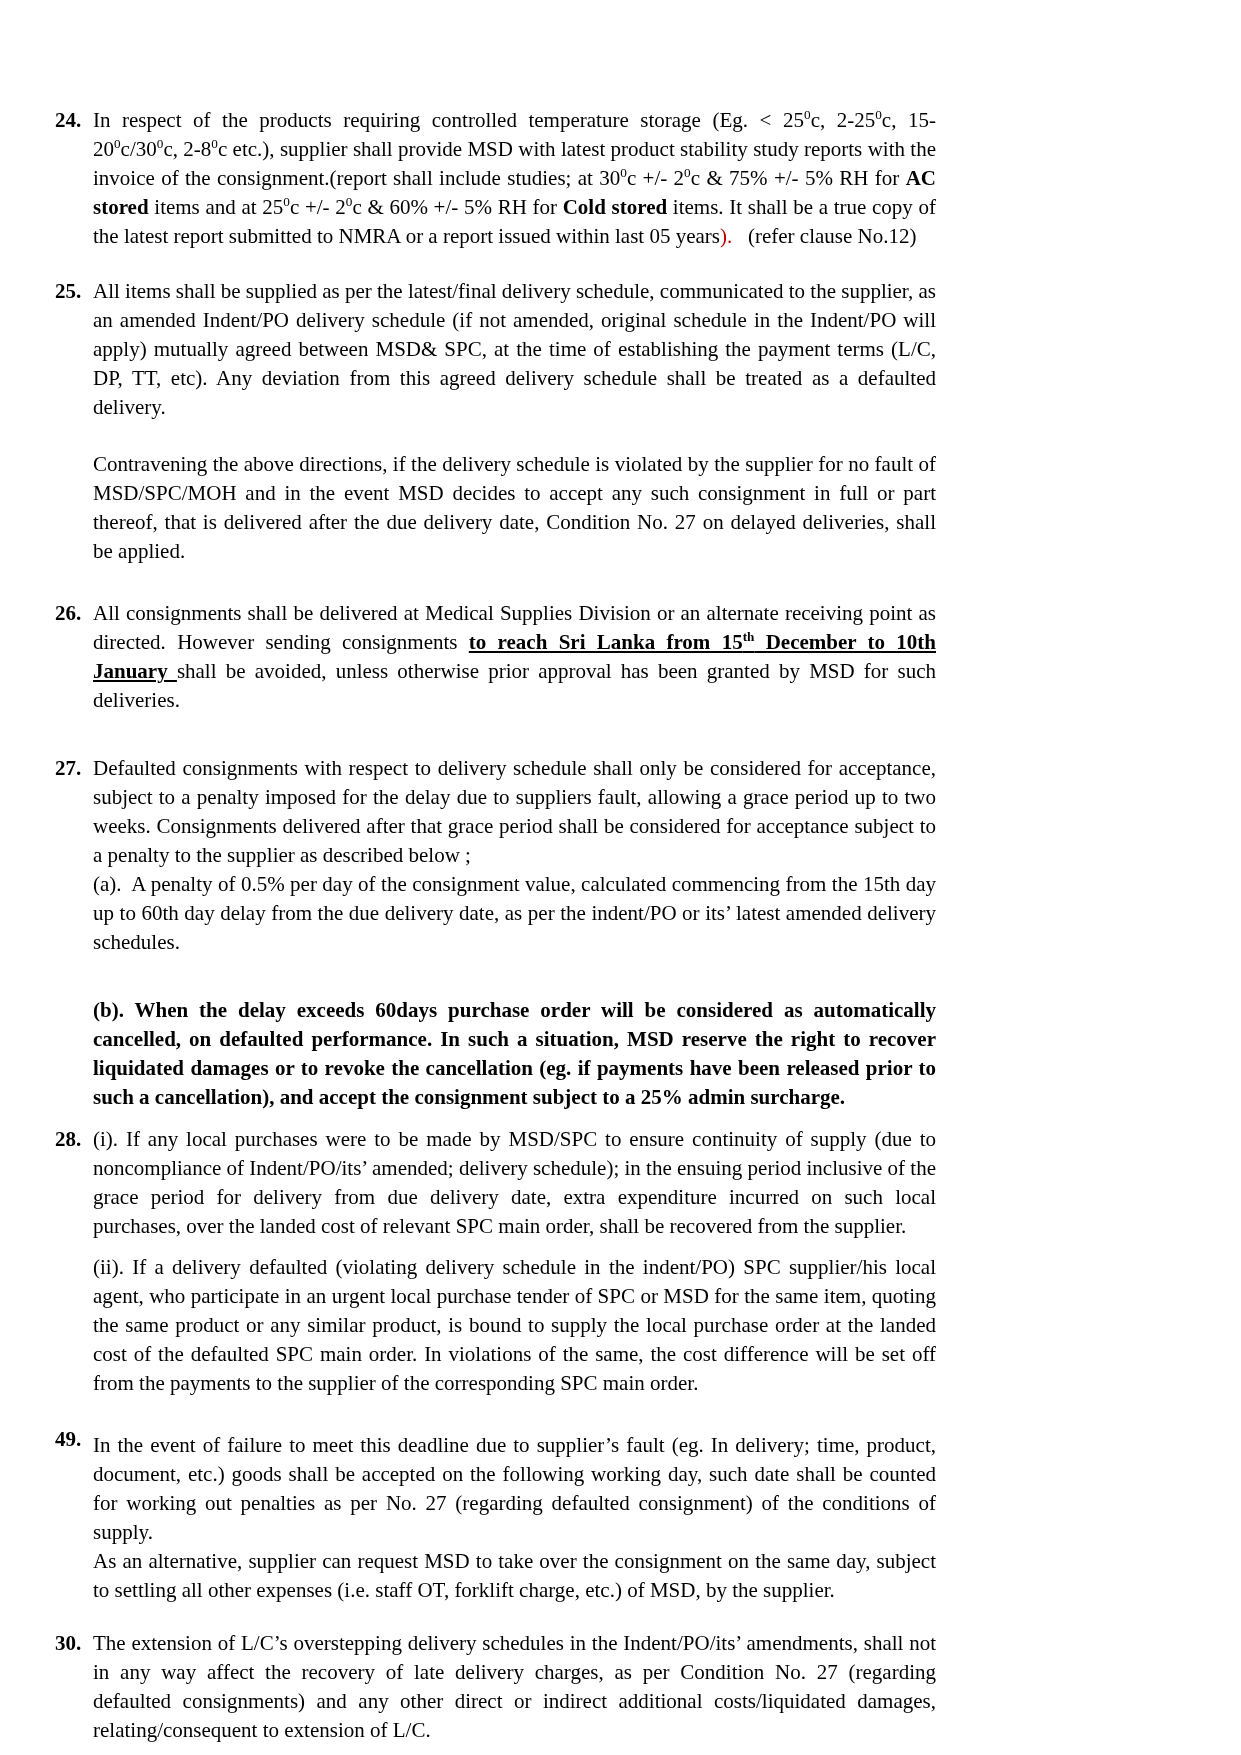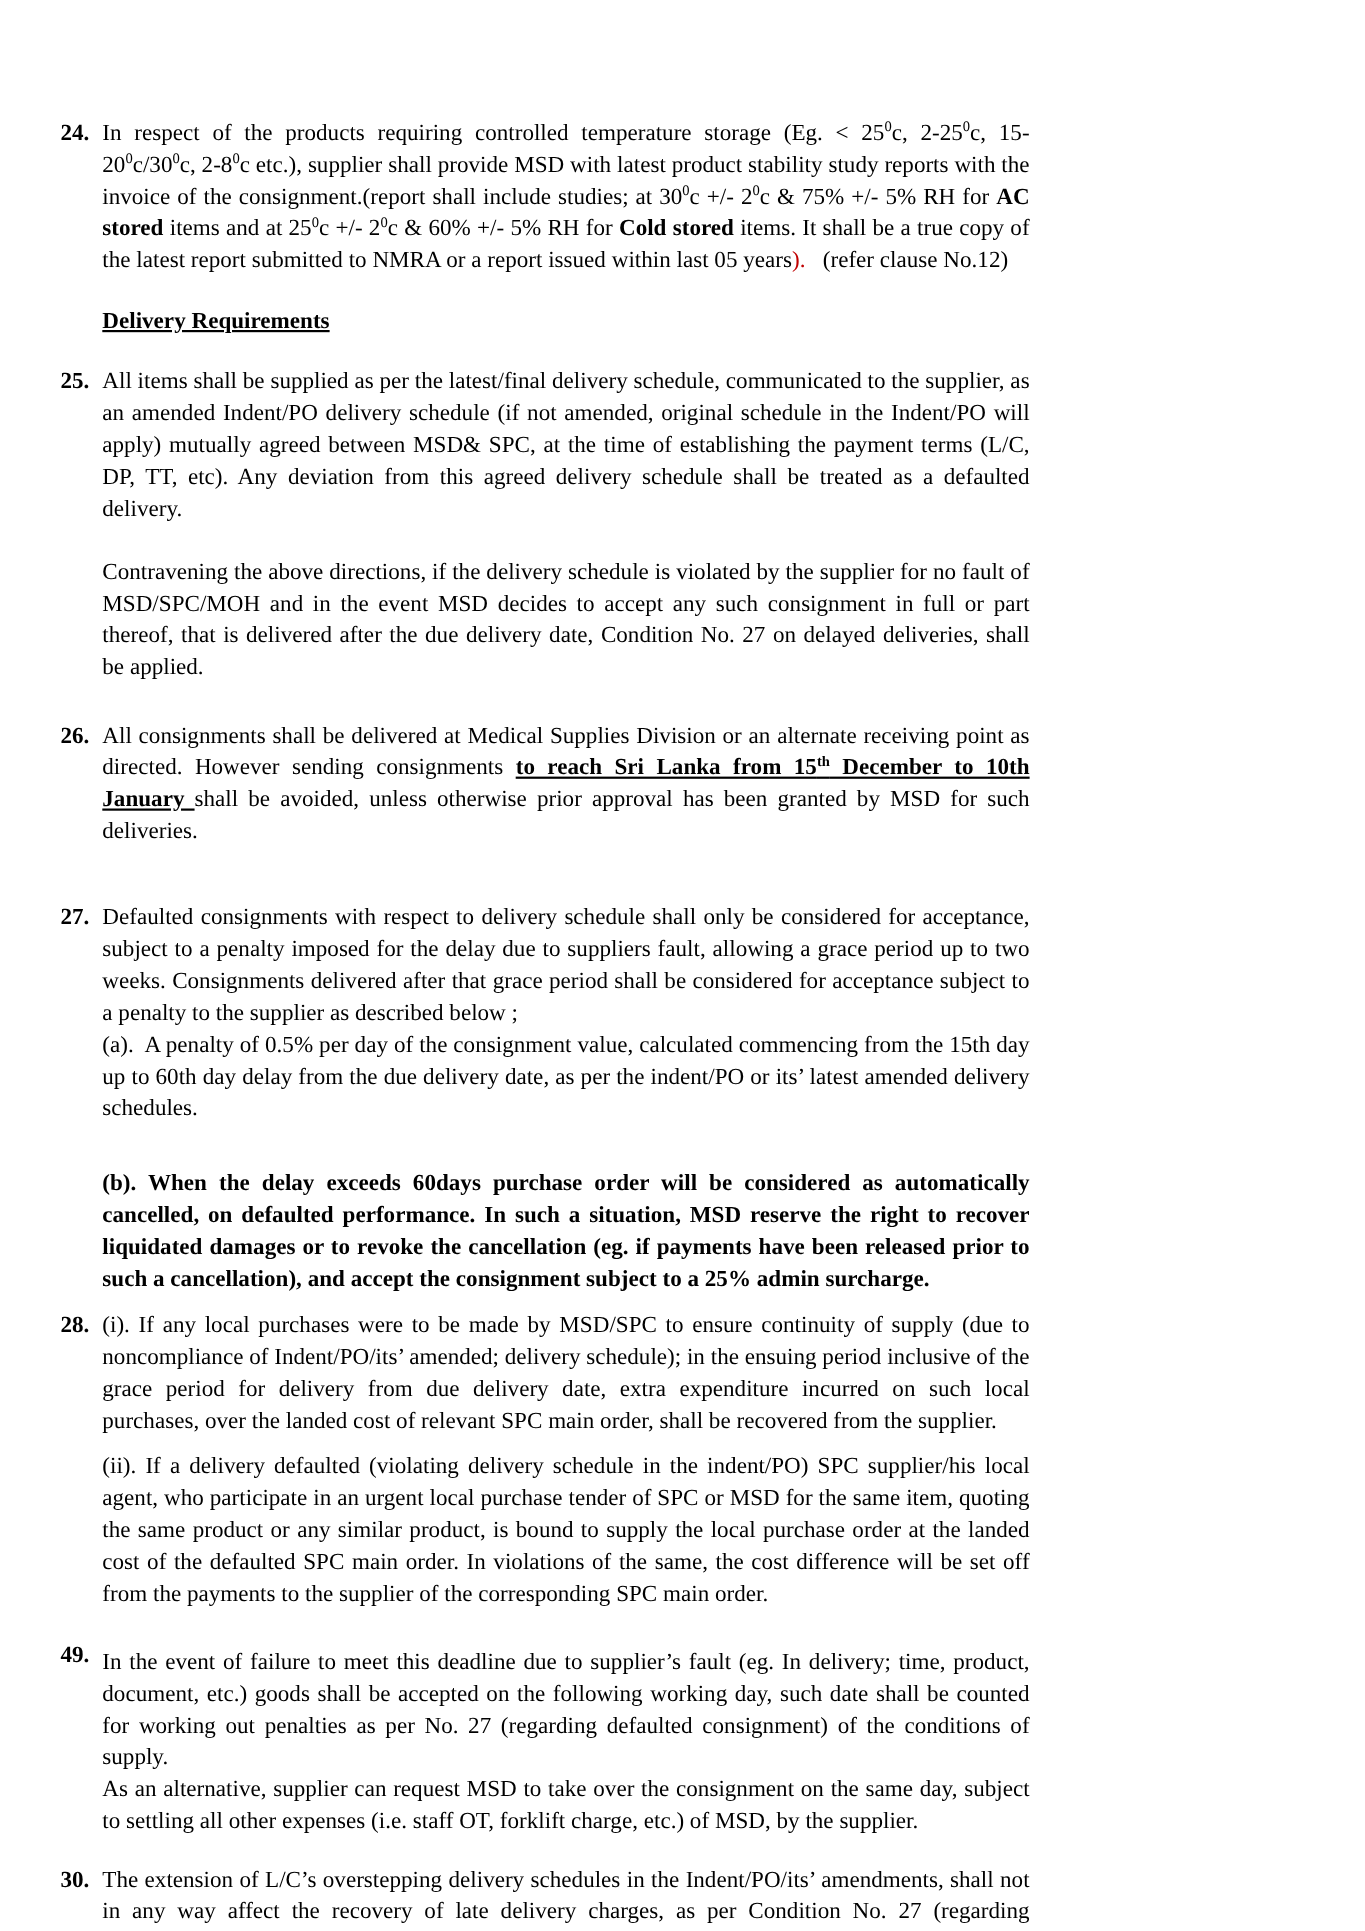--- a/index.html
+++ b/index.html
@@ -24,35 +24,34 @@
   .b { font-weight: bold; }
   .u { text-decoration: underline; }
   .sup { vertical-align: super; font-size: 0.63em; line-height: 0; }
   .red { color: #c00000; }
   
   #b0  { margin-top: 0; }
   #b1  { margin-top: 26px; }
   #b2  { margin-top: 26px; }
   #b3  { margin-top: 28px; }
   #b4  { margin-top: 33px; }
-  #b5  { margin-top: 49px; }
+  #b5  { margin-top: 39px; }
   #b6  { margin-top: 39px; font-weight: bold; }
   #b7  { margin-top: 13px; }
   #b8  { margin-top: 12px; }
   #b9  { margin-top: 27px; }
   #b10 { margin-top: 33px; }
   #b11 { margin-top: 24px; }
 </style>
 </head>
 <body>
 
 <div class="page">
   <div id="doc">
       <div id="b0" class="block item"><span class="num">24.</span><span><span>In respect of the products requiring controlled temperature storage (Eg. &lt; 25</span><span class="sup">0</span><span>c, 2-25</span><span class="sup">0</span><span>c, 15-20</span><span class="sup">0</span><span>c/30</span><span class="sup">0</span><span>c, 2-8</span><span class="sup">0</span><span>c etc.), supplier shall provide MSD with latest product stability study reports with the invoice of the consignment.(report shall include studies; at 30</span><span class="sup">0</span><span>c +/- 2</span><span class="sup">0</span><span>c &amp; 75% +/- 5% RH for </span><span class="b">AC stored</span><span> items and at 25</span><span class="sup">0</span><span>c +/- 2</span><span class="sup">0</span><span>c &amp; 60% +/- 5% RH for </span><span class="b">Cold stored</span><span> items. It shall be a true copy of the latest report submitted to NMRA or a report issued within last 05 years</span><span class="red">).</span><span>&nbsp;&nbsp;&nbsp;(refer clause No.12)</span></span></div>
-      <div id="b1" class="block heading"><span><span class="b u"><span>Delivery Requirements</span></span></span></div>
       <div id="b2" class="block item"><span class="num">25.</span><span><span>All items shall be supplied as per the latest/final delivery schedule, communicated to the supplier, as an amended Indent/PO delivery schedule (if not amended, original schedule in the Indent/PO will apply) mutually agreed between MSD&amp; SPC, at the time of establishing the payment terms (L/C, DP, TT, etc). Any deviation from this agreed delivery schedule shall be treated as a defaulted delivery.</span></span></div>
       <div id="b3" class="block cont"><span><span>Contravening the above directions, if the delivery schedule is violated by the supplier for no fault of MSD/SPC/MOH and in the event MSD decides to accept any such consignment in full or part thereof, that is delivered after the due delivery date, Condition No. 27 on delayed deliveries, shall be applied.</span></span></div>
       <div id="b4" class="block item"><span class="num">26.</span><span><span>All consignments shall be delivered at Medical Supplies Division or an alternate receiving point as directed. However sending consignments </span><span class="b u"><span>to reach Sri Lanka from 15</span><span class="sup">th</span><span> December to 10th January </span></span><span>shall be avoided, unless otherwise prior approval has been granted by MSD for such deliveries.</span></span></div>
       <div id="b5" class="block item"><span class="num">27.</span><span><span>Defaulted consignments with respect to delivery schedule shall only be considered for acceptance, subject to a penalty imposed for the delay due to suppliers fault, allowing a grace period up to two weeks. Consignments delivered after that grace period shall be considered for acceptance subject to a penalty to the supplier as described below ;</span><br><span>(a).&nbsp; A penalty of 0.5% per day of the consignment value, calculated commencing from the 15th day up to 60th day delay from the due delivery date, as per the indent/PO or its’ latest amended delivery schedules.</span></span></div>
       <div id="b6" class="block cont"><span><span>(b). When the delay exceeds 60days purchase order will be considered as automatically cancelled, on defaulted performance. In such a situation, MSD reserve the right to recover liquidated damages or to revoke the cancellation (eg. if payments have been released prior to such a cancellation), and accept the consignment subject to a 25% admin surcharge.</span></span></div>
       <div id="b7" class="block item"><span class="num">28.</span><span><span>(i). If any local purchases were to be made by MSD/SPC to ensure continuity of supply (due to noncompliance of Indent/PO/its’ amended; delivery schedule); in the ensuing period inclusive of the grace period for delivery from due delivery date, extra expenditure incurred on such local purchases, over the landed cost of relevant SPC main order, shall be recovered from the supplier.</span></span></div>
       <div id="b8" class="block cont"><span><span>(ii). If a delivery defaulted (violating delivery schedule in the indent/PO) SPC supplier/his local agent, who participate in an urgent local purchase tender of SPC or MSD for the same item, quoting the same product or any similar product, is bound to supply the local purchase order at the landed cost of the defaulted SPC main order. In violations of the same, the cost difference will be set off from the payments to the supplier of the corresponding SPC main order.</span></span></div>
       <div id="b9" class="block item"><span class="num">49.</span></div>
       <div id="b10" class="block cont"><span><span>In the event of failure to meet this deadline due to supplier’s fault (eg. In delivery; time, product, document, etc.) goods shall be accepted on the following working day, such date shall be counted for working out penalties as per No. 27 (regarding defaulted consignment) of the conditions of supply.</span><br><span>As an alternative, supplier can request MSD to take over the consignment on the same day, subject to settling all other expenses (i.e. staff OT, forklift charge, etc.) of MSD, by the supplier.</span></span></div>
       <div id="b11" class="block item"><span class="num">30.</span><span><span>The extension of L/C’s overstepping delivery schedules in the Indent/PO/its’ amendments, shall not in any way affect the recovery of late delivery charges, as per Condition No. 27 (regarding defaulted consignments) and any other direct or indirect additional costs/liquidated damages, relating/consequent to extension of L/C.</span></span></div>

